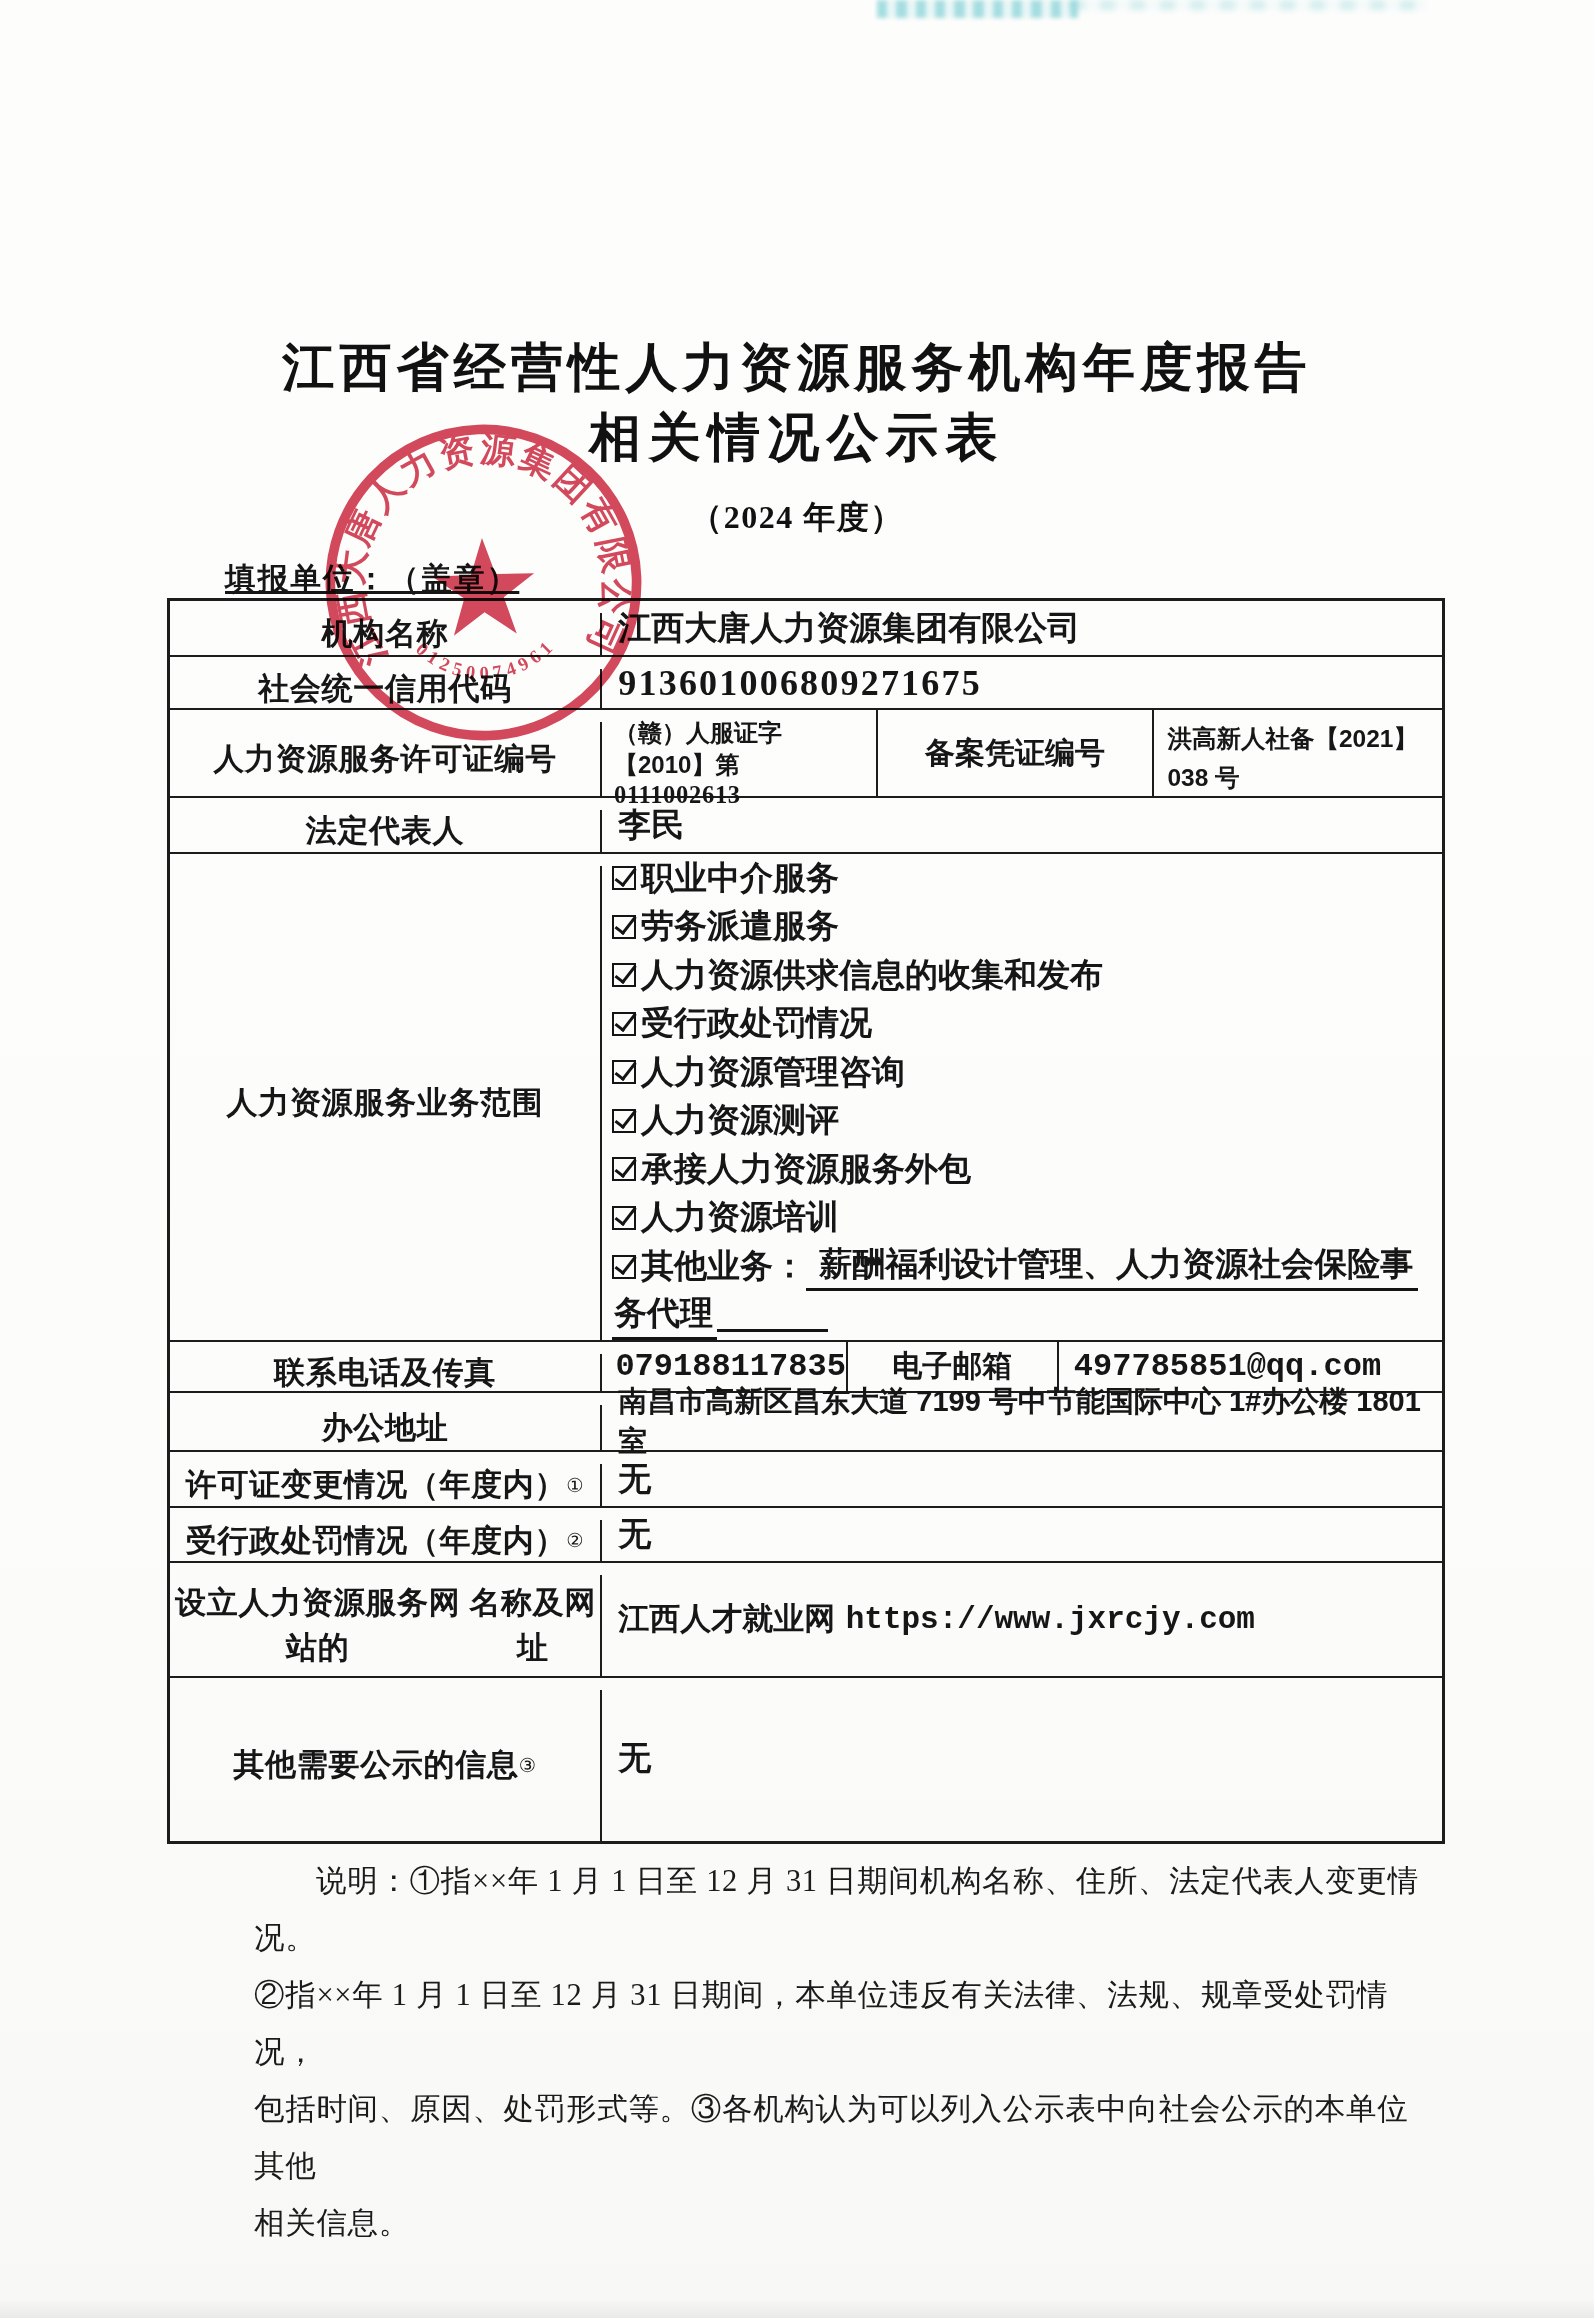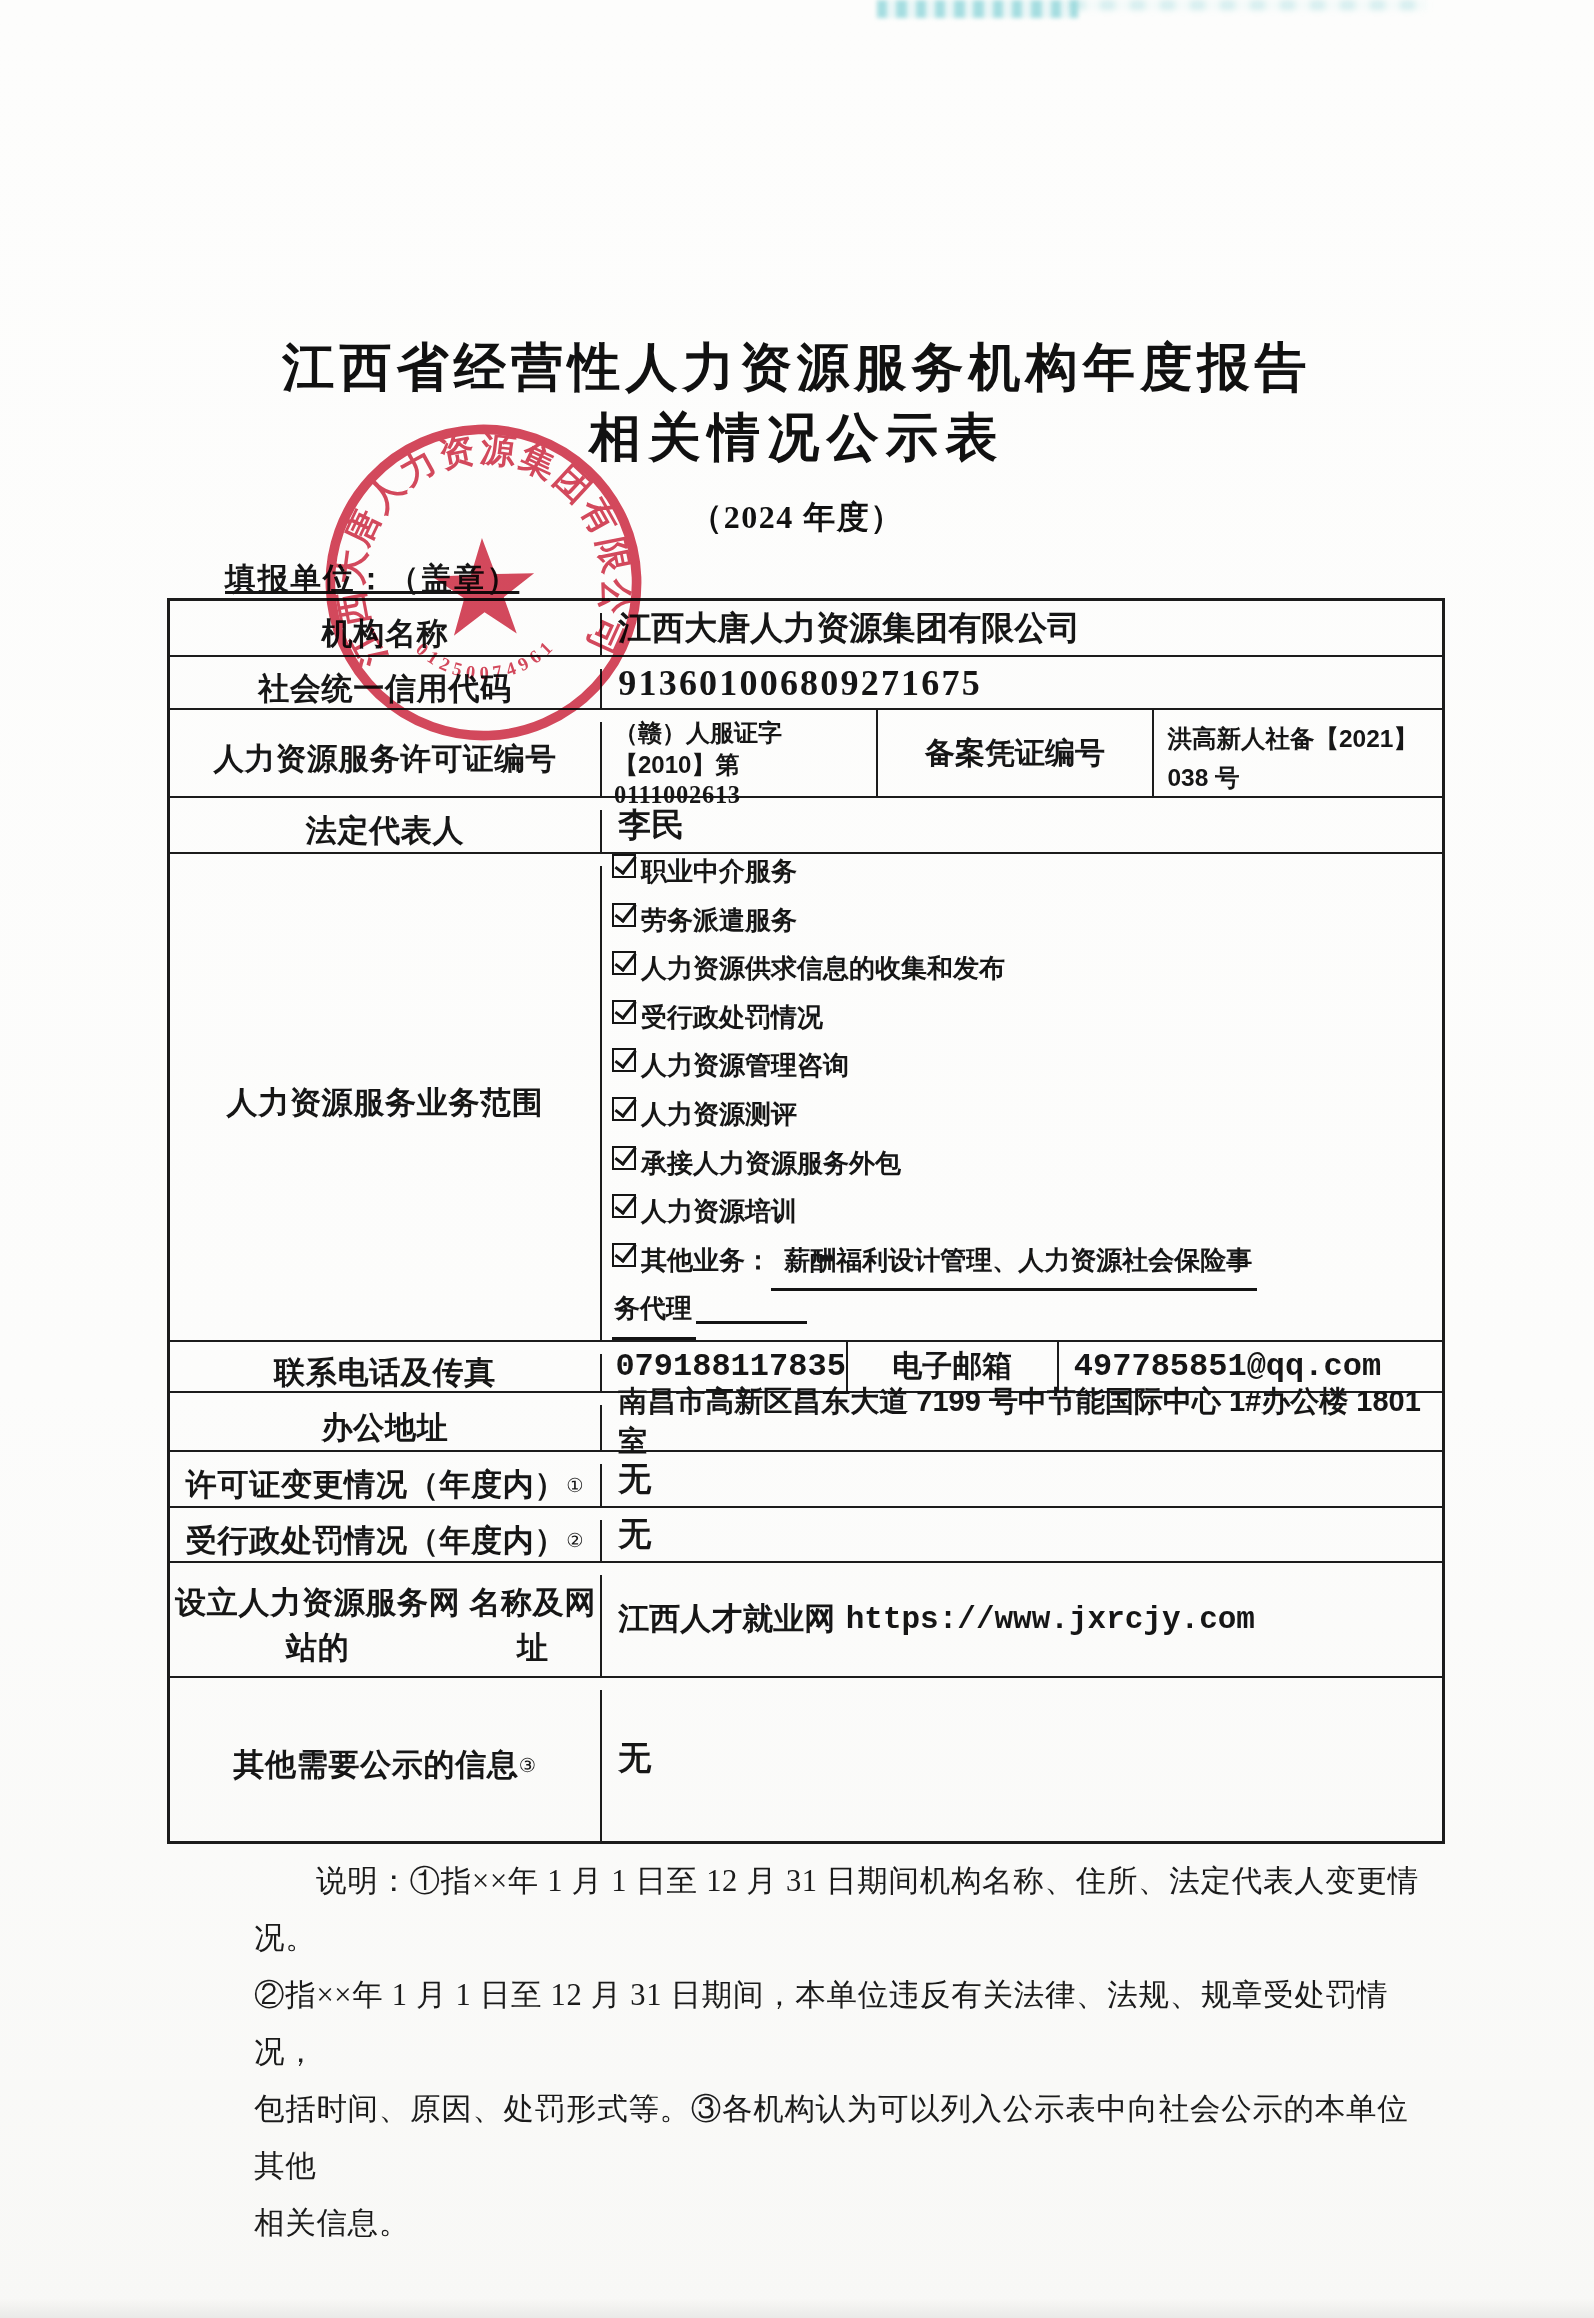--- a/index.html
+++ b/index.html
@@ -50,22 +50,22 @@
   .lic-line2{font-size:24.5px;font-family:"Liberation Serif", serif;letter-spacing:0.7px;font-weight:bold;}
   .lic-mid{flex:0 0 276px;border-right:2.2px solid #1c1c1c;box-sizing:border-box;
     display:flex;align-items:center;justify-content:center;
     font-family:"Liberation Sans", sans-serif;font-weight:bold;font-size:30px;}
   .lic-val2{flex:1;padding:9px 10.4px 6px 13.4px;box-sizing:border-box;
     font-family:"Liberation Sans", sans-serif;font-weight:bold;font-size:24.5px;line-height:39px;}
 
   
   .scope-val{flex:1;display:flex;flex-direction:column;justify-content:center;
     padding-left:10.4px;box-sizing:border-box;}
-  .scope-line{display:flex;height:49px;
-    font-family:"Liberation Sans", sans-serif;font-weight:bold;font-size:26px;}
+  .scope-line{display:flex;align-items:center;height:49px;
+    font-family:"Liberation Sans", sans-serif;font-weight:bold;font-size:33px;}
   .cb{position:relative;width:24px;height:24px;border:2.2px solid #141414;
     box-sizing:border-box;margin-right:4.5px;flex:0 0 24px;}
   .cb:after{content:"";position:absolute;left:5.2px;top:-4.5px;width:8.2px;height:19.3px;
     border-right:3.7px solid #141414;border-bottom:3.7px solid #141414;transform:rotate(38deg);}
   .u-line{border-bottom:3px solid #141414;padding:0 4.5px 1.5px 13.4px;}
   .u-tail{display:inline-block;width:111px;border-bottom:3px solid #141414;height:30px;}
 
   
   .contact-phone{flex:0 0 236px;border-right:2.2px solid #1c1c1c;box-sizing:border-box;
     display:flex;align-items:center;padding-left:13.4px;

